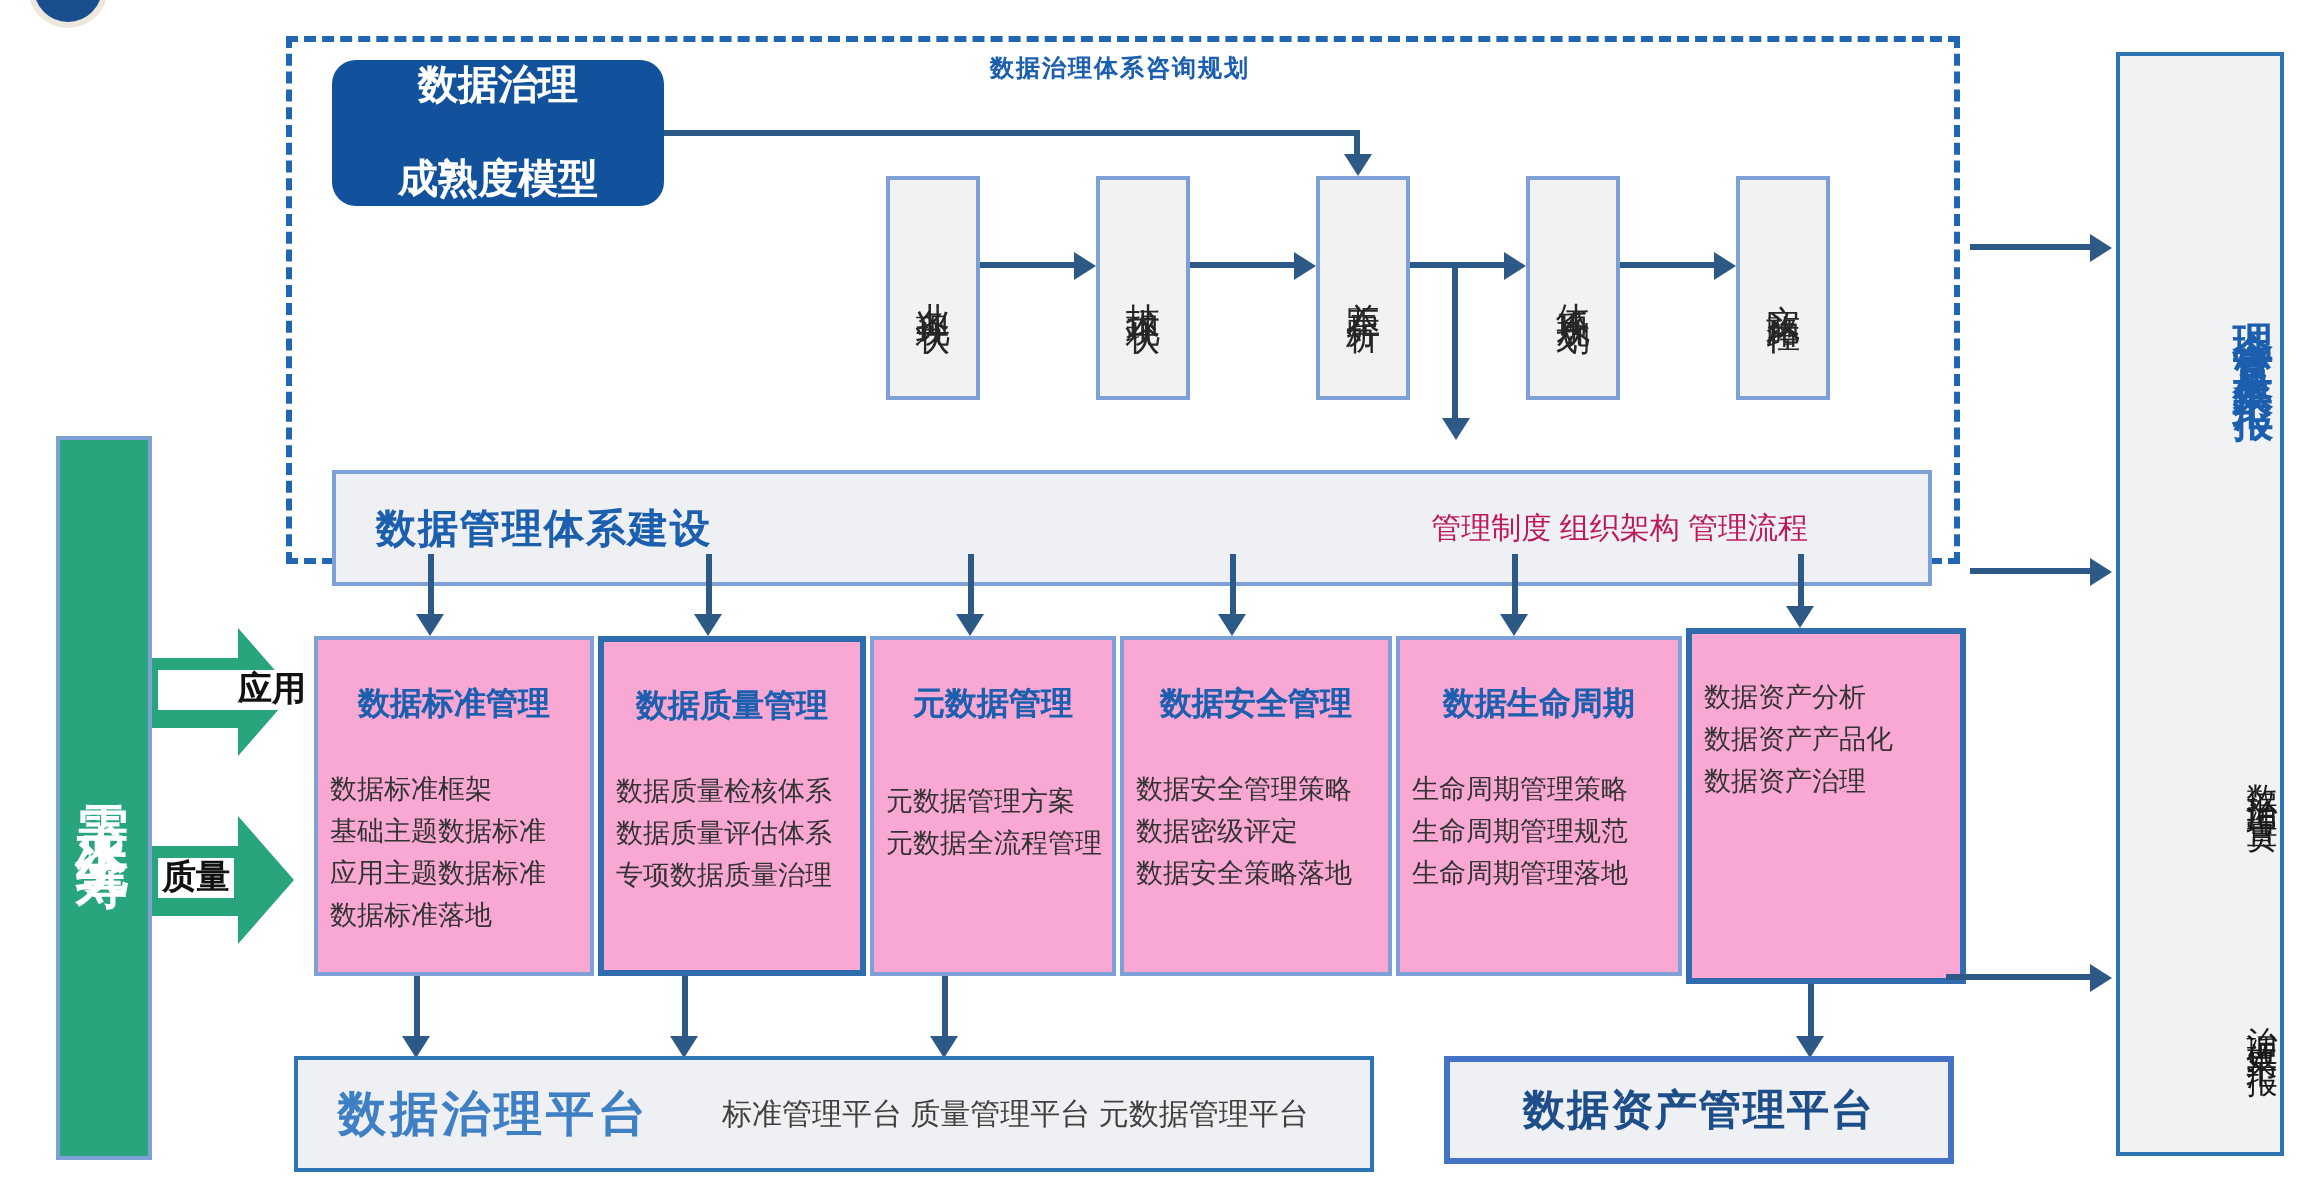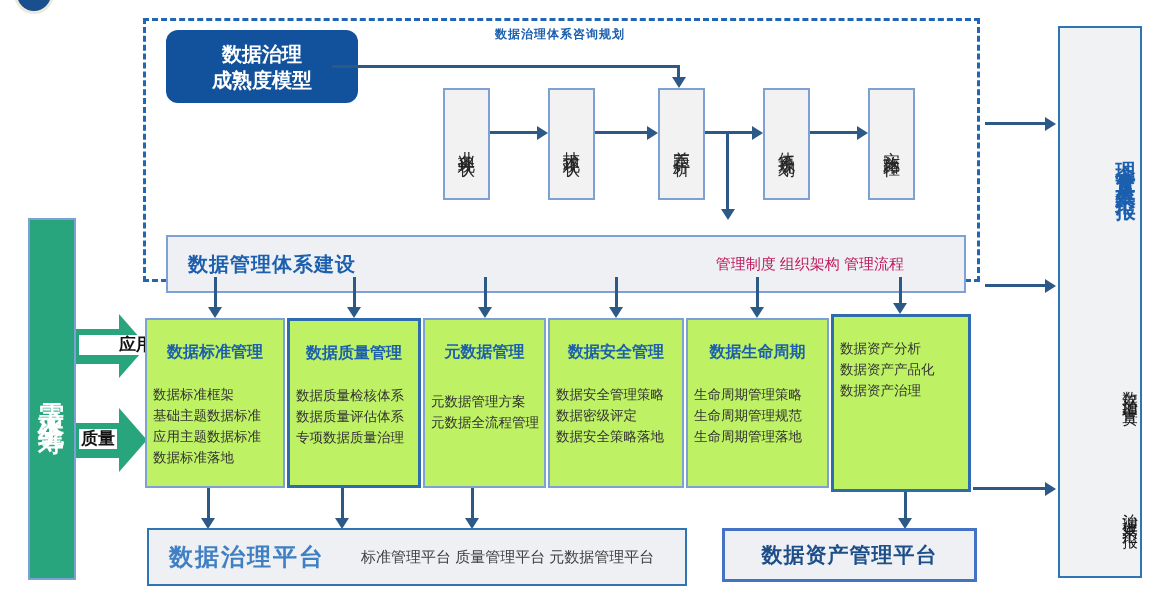--- a/index.html
+++ b/index.html
@@ -7,35 +7,35 @@
     position:relative;width:1154px;height:600px;background:#ffffff;
     font-family:"Liberation Sans","DejaVu Sans",sans-serif;overflow:hidden;
   }
   .hline{position:absolute;height:3px;background:#2d5986;}
   .vline{position:absolute;width:3px;background:#2d5986;}
   .head-right{position:absolute;width:0;height:0;border-top:7px solid transparent;border-bottom:7px solid transparent;border-left:11px solid #2d5986;}
   .head-down{position:absolute;width:0;height:0;border-left:7px solid transparent;border-right:7px solid transparent;border-top:11px solid #2d5986;}
   
   .dashed-box{position:absolute;left:143px;top:18px;width:837px;height:264px;border:3px dashed #2066b2;box-sizing:border-box;}
   .consult-title{position:absolute;left:430px;top:26px;width:260px;text-align:center;font-size:12px;font-weight:bold;color:#1b5fae;letter-spacing:1px;}
-  .maturity{position:absolute;left:166px;top:30px;width:192px;height:73px;background:#12519b;border-radius:12px;color:#ffffff;font-size:20px;font-weight:bold;display:flex;flex-direction:column;align-items:center;justify-content:center;line-height:1.3;}
+  .maturity{position:absolute;left:166px;top:30px;width:166px;height:73px;background:#12519b;border-radius:12px;color:#ffffff;font-size:20px;font-weight:bold;display:flex;flex-direction:column;align-items:center;justify-content:space-between;line-height:1.3;}
   .step{position:absolute;top:88px;width:47px;height:112px;background:#f2f2f2;border:2px solid #7da0d6;box-sizing:border-box;display:flex;align-items:center;justify-content:center;}
   .step .vtext{writing-mode:vertical-rl;text-orientation:upright;font-size:17px;color:#262626;letter-spacing:3px;}
   
   .mgmt-bar{position:absolute;left:166px;top:219px;width:800px;height:58px;background:#eef0f3;border:2px solid #7da0d6;box-sizing:border-box;display:flex;align-items:center;margin-top:16px;}
   .mgmt-title{font-size:20px;font-weight:bold;color:#1b5fae;margin-left:20px;letter-spacing:1px;}
   .mgmt-detail{font-size:15px;color:#be185d;margin-left:auto;margin-right:60px;}
   
   .demand-bar{position:absolute;left:28px;top:218px;width:48px;height:362px;background:#28a57d;border:2px solid #7da0d6;box-sizing:border-box;display:flex;align-items:center;justify-content:center;}
   .demand-bar .vtext{writing-mode:vertical-rl;text-orientation:upright;color:#ffffff;font-size:26px;font-weight:bold;letter-spacing:9px;}
   .garrow-body{position:absolute;left:76px;width:43px;height:35px;background:#28a57d;}
   .garrow-head{position:absolute;left:119px;width:0;height:0;border-top:32px solid transparent;border-bottom:32px solid transparent;border-left:28px solid #28a57d;}
   .garrow-label{position:absolute;left:79px;background:#ffffff;color:#111111;font-size:17px;font-weight:bold;padding:0 2px;line-height:1.2;}
   
-  .domain{position:absolute;top:318px;height:170px;background:#bef264;border:2px solid #7da0d6;box-sizing:border-box;}
+  .domain{position:absolute;top:318px;height:170px;background:#f9a8d4;border:2px solid #7da0d6;box-sizing:border-box;margin-left:12px;}
   .domain.hl{border:3px solid #2e6cae;}
   .domain .d-title{text-align:center;font-size:16px;font-weight:bold;color:#1b5fae;margin-top:22px;}
   .domain .d-items{margin-top:22px;padding-left:6px;font-size:13.5px;color:#333333;line-height:1.55;}
   
   .plat-gov{position:absolute;left:147px;top:528px;width:540px;height:58px;background:#eef0f3;border:2px solid #2e75b6;box-sizing:border-box;display:flex;align-items:center;}
   .plat-gov-title{font-size:24px;font-weight:bold;color:#3f7fc4;margin-left:20px;letter-spacing:2px;}
   .plat-gov-detail{font-size:15px;color:#404040;margin-left:36px;}
   .plat-asset{position:absolute;left:722px;top:528px;width:255px;height:54px;background:#eef0f3;border:3px solid #4472c4;box-sizing:border-box;display:flex;align-items:center;justify-content:center;font-size:21px;font-weight:bold;color:#1d4e89;letter-spacing:1px;}
   
   .report{position:absolute;left:1058px;top:26px;width:84px;height:552px;background:#f1f2f4;border:2px solid #2e75b6;box-sizing:border-box;}

